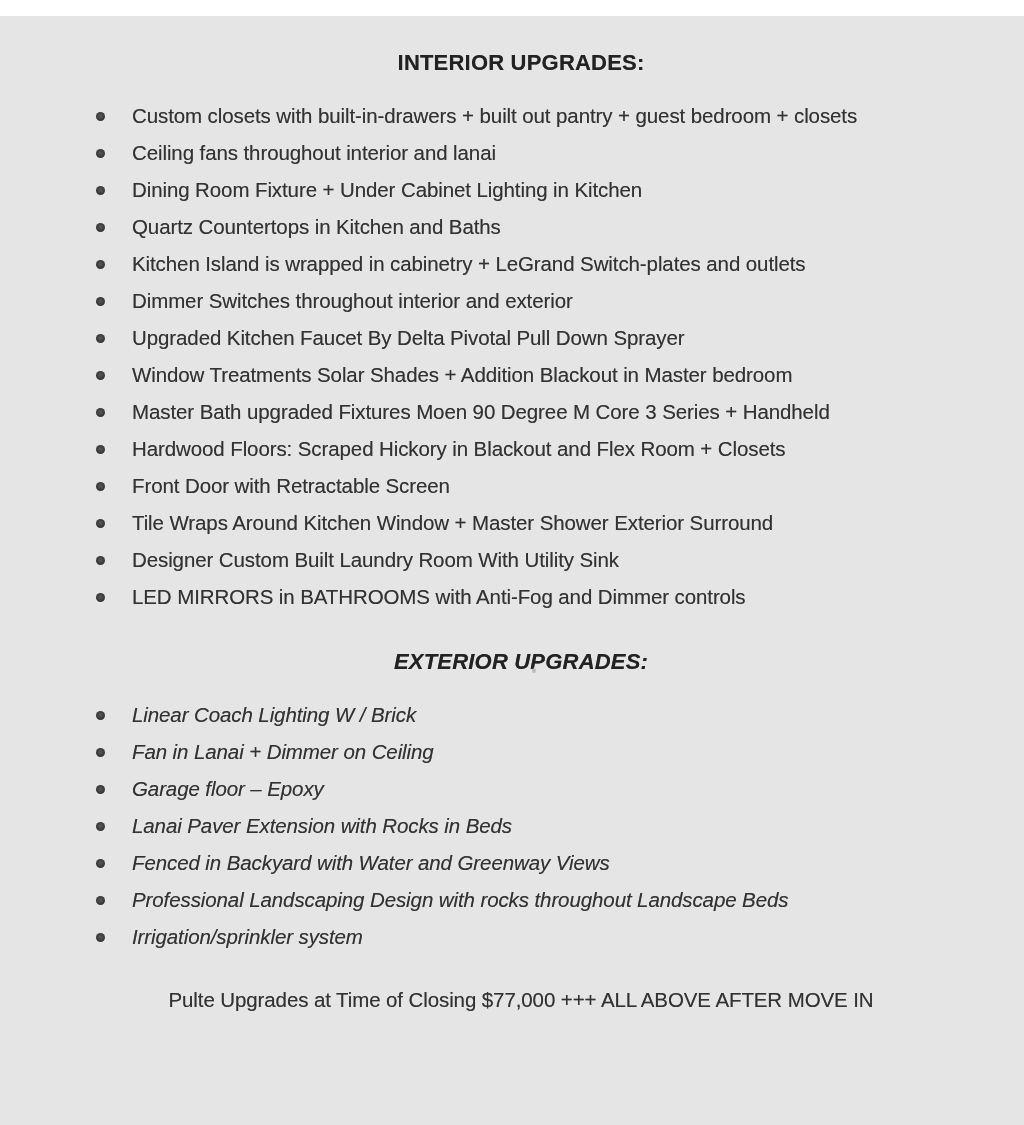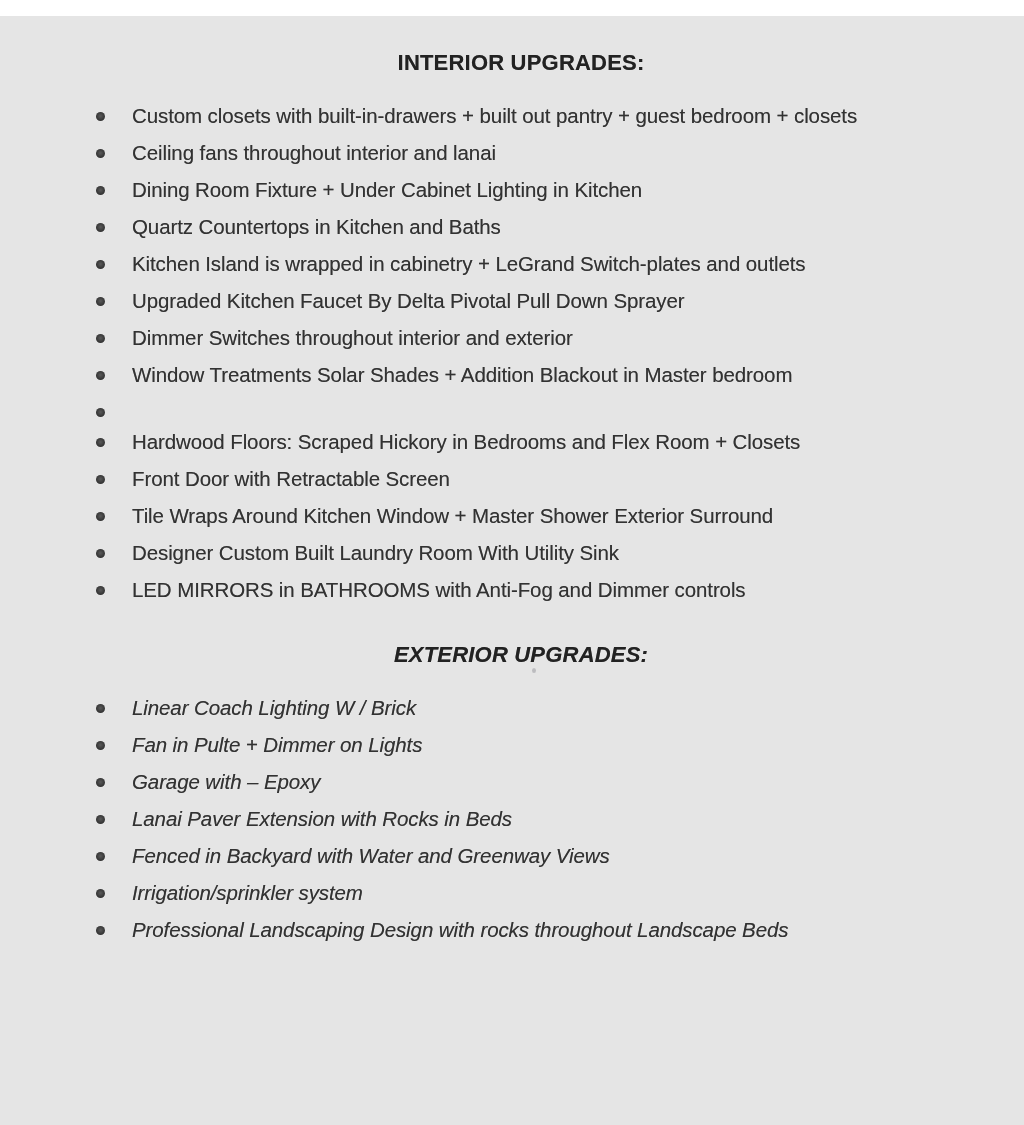--- a/index.html
+++ b/index.html
@@ -98,36 +98,37 @@
         <li class="upgrade-item">
             <span class="bullet"></span>
             <span>Quartz Countertops in Kitchen and Baths</span>
           </li>
         <li class="upgrade-item">
             <span class="bullet"></span>
             <span>Kitchen Island is wrapped in cabinetry + LeGrand Switch-plates and outlets</span>
           </li>
         <li class="upgrade-item">
             <span class="bullet"></span>
-            <span>Upgraded Kitchen Faucet By Delta Pivotal Pull Down Sprayer</span>
+            <span>Dimmer Switches throughout interior and exterior</span>
           </li>
         <li class="upgrade-item">
             <span class="bullet"></span>
-            <span>Dimmer Switches throughout interior and exterior</span>
+            <span>Upgraded Kitchen Faucet By Delta Pivotal Pull Down Sprayer</span>
           </li>
         <li class="upgrade-item">
             <span class="bullet"></span>
             <span>Window Treatments Solar Shades + Addition Blackout in Master bedroom</span>
           </li>
         <li class="upgrade-item">
             <span class="bullet"></span>
+            <span>Master Bath upgraded Fixtures Moen 90 Degree M Core 3 Series + Handheld</span>
           </li>
         <li class="upgrade-item">
             <span class="bullet"></span>
-            <span>Hardwood Floors: Scraped Hickory in Bedrooms and Flex Room + Closets</span>
+            <span>Hardwood Floors: Scraped Hickory in Blackout and Flex Room + Closets</span>
           </li>
         <li class="upgrade-item">
             <span class="bullet"></span>
             <span>Front Door with Retractable Screen</span>
           </li>
         <li class="upgrade-item">
             <span class="bullet"></span>
             <span>Tile Wraps Around Kitchen Window + Master Shower Exterior Surround</span>
           </li>
         <li class="upgrade-item">
@@ -143,41 +144,42 @@
 
     <section class="section-exterior">
       <h2 class="section-heading">EXTERIOR UPGRADES:</h2>
       <ul class="upgrade-list">
         <li class="upgrade-item">
             <span class="bullet"></span>
             <span>Linear Coach Lighting W / Brick</span>
           </li>
         <li class="upgrade-item">
             <span class="bullet"></span>
-            <span>Fan in Pulte + Dimmer on Lights</span>
+            <span>Fan in Lanai + Dimmer on Ceiling</span>
           </li>
         <li class="upgrade-item">
             <span class="bullet"></span>
-            <span>Garage with – Epoxy</span>
+            <span>Garage floor – Epoxy</span>
           </li>
         <li class="upgrade-item">
             <span class="bullet"></span>
             <span>Lanai Paver Extension with Rocks in Beds</span>
           </li>
         <li class="upgrade-item">
             <span class="bullet"></span>
             <span>Fenced in Backyard with Water and Greenway Views</span>
           </li>
         <li class="upgrade-item">
             <span class="bullet"></span>
-            <span>Irrigation/sprinkler system</span>
+            <span>Professional Landscaping Design with rocks throughout Landscape Beds</span>
           </li>
         <li class="upgrade-item">
             <span class="bullet"></span>
-            <span>Professional Landscaping Design with rocks throughout Landscape Beds</span>
+            <span>Irrigation/sprinkler system</span>
           </li>
       </ul>
     </section>
 
+    <p class="closing-line">Pulte Upgrades at Time of Closing $77,000 +++ ALL ABOVE AFTER MOVE IN</p>
   </div>
 
   <div class="scan-speck"></div>
 </div>
 
 </body></html>

